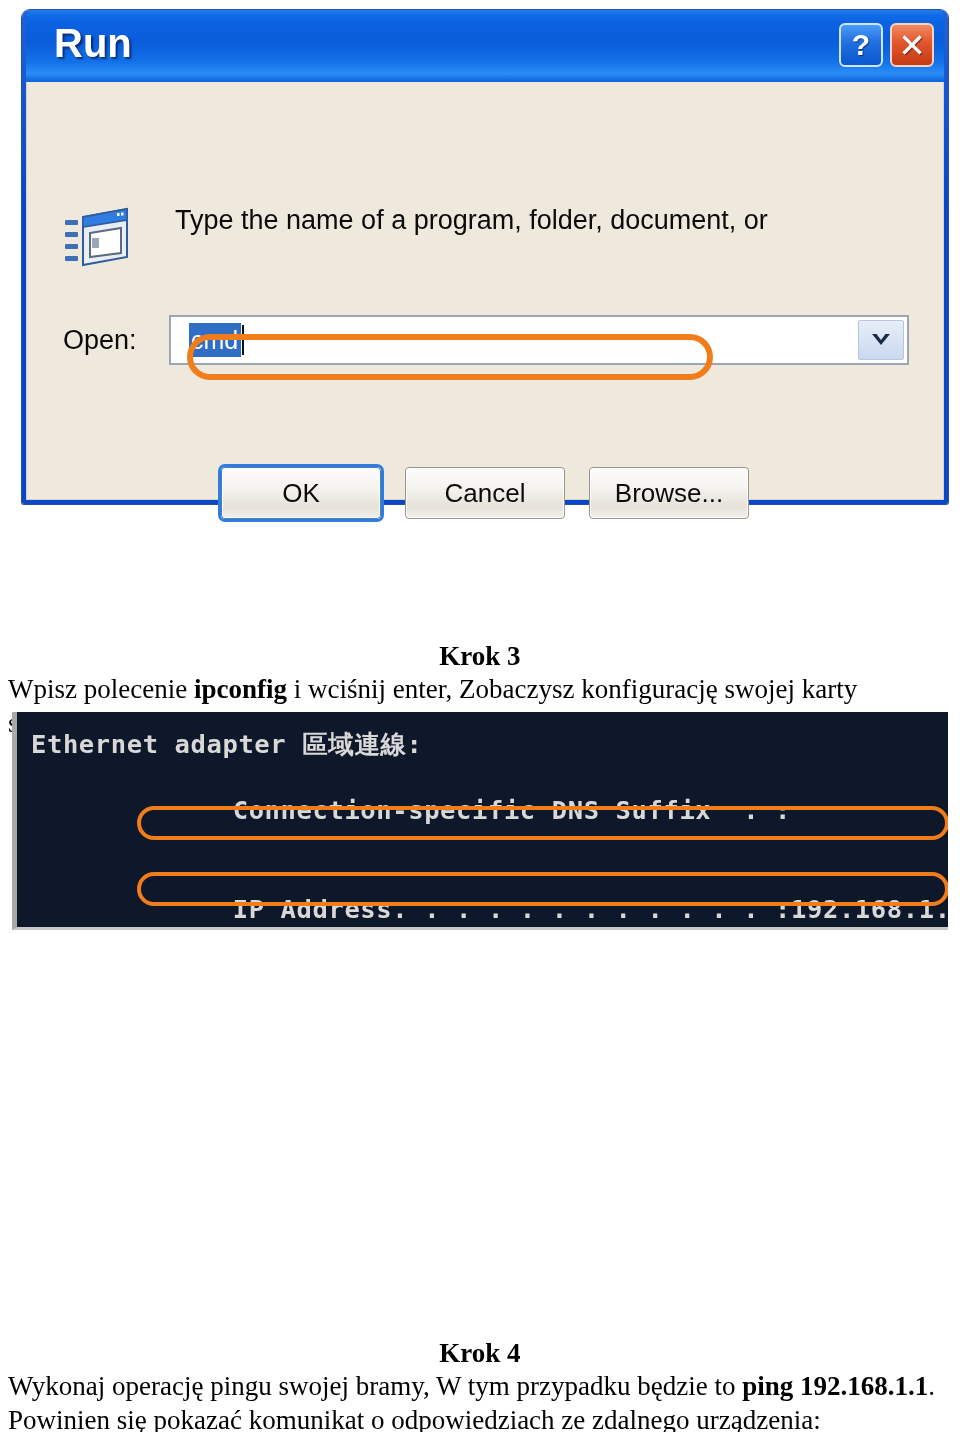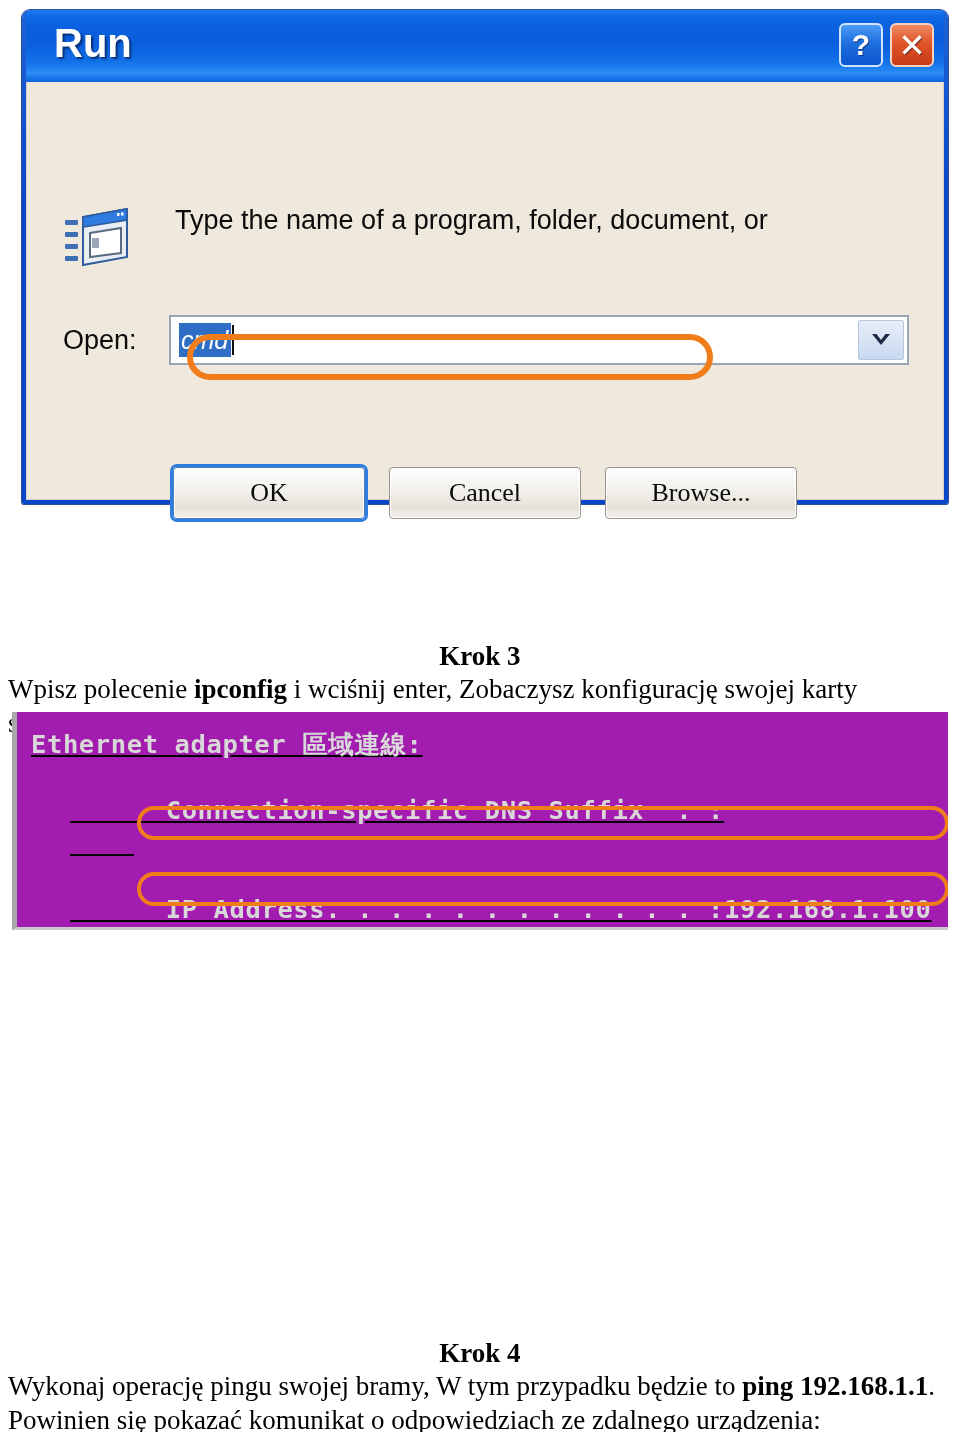--- a/index.html
+++ b/index.html
@@ -134,22 +134,21 @@
     border-right-width: 2px;
     box-sizing: border-box;
     display: flex;
     align-items: stretch;
   }
   .combo-input {
     flex: 1;
     position: relative;
     display: flex;
     align-items: center;
-    padding-left: 8px;
-    font-style: italic;
+    padding-left: 18px;
   }
   .combo-sel {
     background: #2f6ec4;
     color: #ffffff;
     font-family: "Liberation Sans", "DejaVu Sans", sans-serif;
     font-size: 25px;
     line-height: 30px;
     padding: 2px 3px 2px 2px;
   }
   .combo-caret {
@@ -188,29 +187,29 @@
   .btn-row {
     position: absolute;
     left: 0;
     top: 385px;
     width: 100%;
     display: flex;
     justify-content: center;
     gap: 24px;
   }
   .xp-btn {
-    width: 192px;
+    width: 160px;
     height: 52px;
     background: linear-gradient(to bottom, #fdfdfd 0%, #f4f2ee 42%, #e6e2d9 78%, #f2f0eb 100%);
     border: 1px solid #9a958c;
     border-radius: 4px;
     display: flex;
     align-items: center;
     justify-content: center;
-    font-family: Liberation Serif, serif;
+    font-family: Liberation Sans, sans-serif;
     font-size: 26px;
     color: #0b0b0b;
     box-sizing: border-box;
     box-shadow: inset 0 0 0 1px #ffffff;
   }
   .xp-btn.default {
     box-shadow: 0 0 0 3px #2f7de0, inset 0 0 0 1px #ffffff;
     border-color: #4a7fb5;
   }
 
@@ -236,43 +235,42 @@
   }
   .step-text b { font-weight: bold; }
 
   
   .console {
     position: absolute;
     left: 12px;
     top: 712px;
     width: 936px;
     height: 218px;
-    background: #a21caf;
+    background: #0f172a;
     border-left: 5px solid #a9a9a9;
     border-bottom: 3px solid #c9c9c9;
     box-sizing: border-box;
     overflow: hidden;
     font-family: "DejaVu Sans Mono", "Liberation Mono", monospace;
-    text-decoration: underline;
   }
   .console-inner {
     position: relative;
     padding: 16px 0 0 0;
   }
   .cline {
     color: #d8d8d8;
     font-size: 25.5px;
     line-height: 33px;
     white-space: pre;
     letter-spacing: 0.6px;
     font-weight: bold;
     position: relative;
     z-index: 2;
   }
-  .cline.indent { padding-left: 53px; }
+  .cline.indent { padding-left: 120px; }
   .cline.head { padding-left: 14px; }
 
   
   .anno-console {
     position: absolute;
     left: 120px;
     width: 812px;
     height: 34px;
     border: 4px solid #F07D1A;
     border-radius: 17px;

